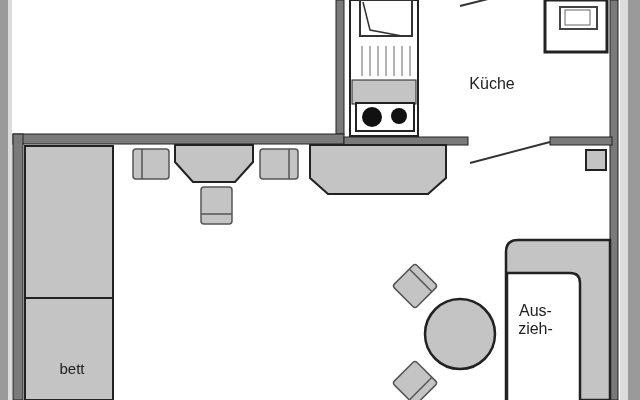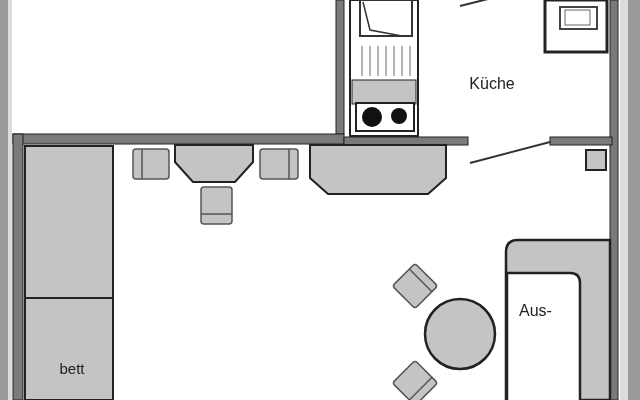--- a/index.html
+++ b/index.html
@@ -95,13 +95,14 @@
 </svg>
 
 <div class="lbl" style="left:452px; top:75px; width:80px; font-size:16px;">Küche</div>
 
 <div class="lbl" style="left:22px; top:360px; width:100px; font-size:15px;">
   <div style="padding-left:0;">bett</div>
 </div>
 
 <div class="lbl" style="left:508px; top:302px; width:55px; font-size:16px;">
   <div>Aus-</div>
+  <div>zieh-</div>
 </div>
 
 </body></html>

